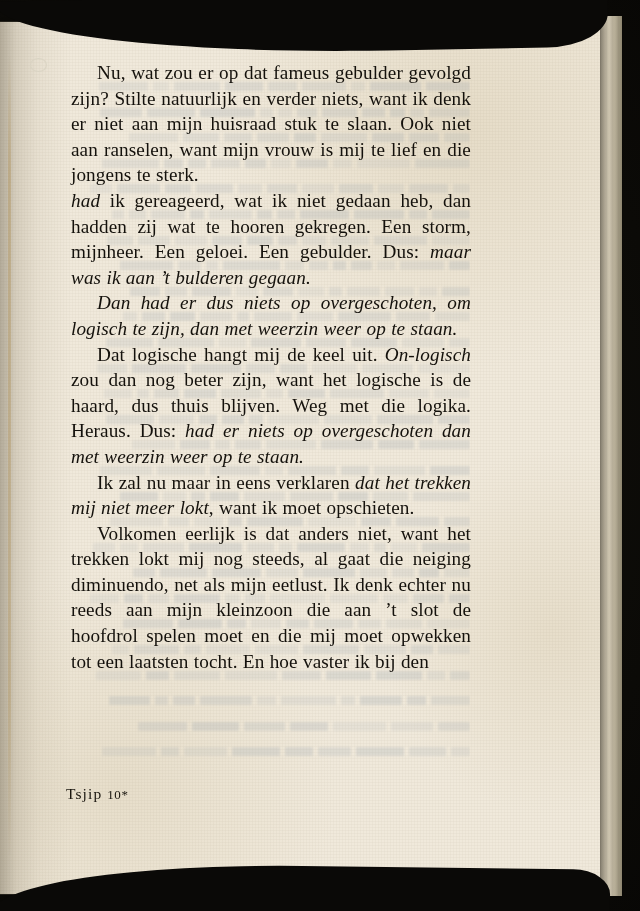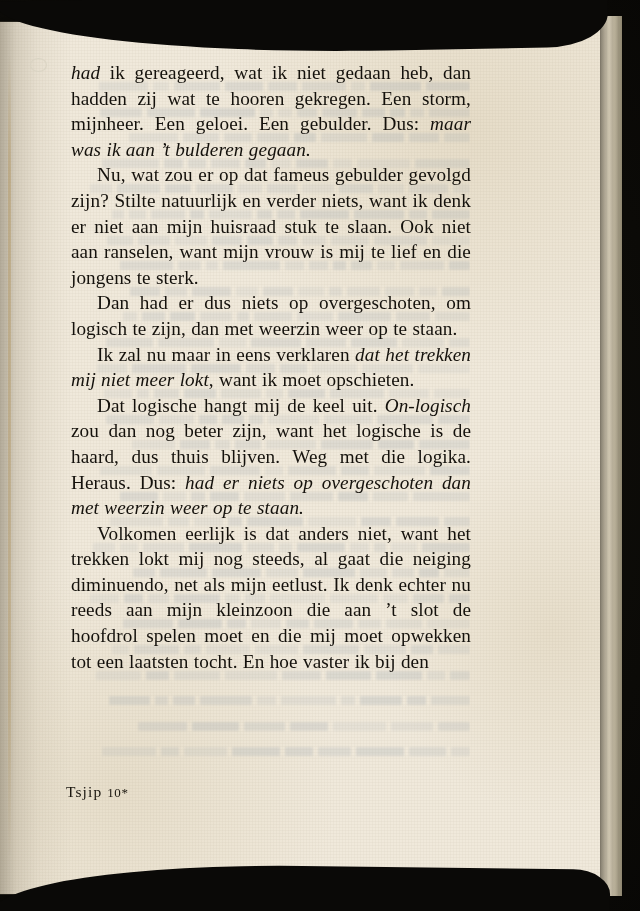--- a/index.html
+++ b/index.html
@@ -181,21 +181,21 @@
     font-size: 19.2px;
     line-height: 25.6px;
     color: #14110c;
     letter-spacing: 0.1px;
     word-spacing: 0.4px;
     text-indent: 26px;
     -webkit-font-smoothing: antialiased;
   }
   .para.first { text-indent: 0; }
   .para em { font-style: italic; }
-  .para.all-italic { }
+  .para.all-italic { font-style: italic; }
 
   
   .showthrough {
     position: absolute;
     left: 74px;
     top: 74px;
     width: 396px;
     height: 690px;
     pointer-events: none;
     opacity: .26;
@@ -226,21 +226,21 @@
     font-size: 19px;
     line-height: 22px;
     color: #14110c;
   }
 
   .signature-mark {
     position: absolute;
     left: 66px;
     top: 780px;
     font-size: 15.5px;
-    line-height: 23px;
+    line-height: 28px;
     color: #1a160f;
     letter-spacing: 1.1px;
   }
   .signature-mark .sheet-no {
     font-size: 13px;
     letter-spacing: .6px;
   }
 
   
   .text-column, .folio, .signature-mark {
@@ -291,25 +291,25 @@
       <span class="gline"><i style="width: 21px; opacity: 0.85;"></i><i style="width: 31px; opacity: 0.75;"></i><i style="width: 25px; opacity: 0.48;"></i><i style="width: 48px; opacity: 0.48;"></i><i style="width: 55px; opacity: 0.46;"></i><i style="width: 20px; opacity: 0.61;"></i><i style="width: 15px; opacity: 0.54;"></i><i style="width: 46px; opacity: 0.85;"></i><i style="width: 21px; opacity: 0.61;"></i><i style="width: 19px; opacity: 0.9;"></i><i style="width: 29px; opacity: 0.47;"></i></span>
       <span class="gline"><i style="width: 43px; opacity: 0.46;"></i><i style="width: 36px; opacity: 0.54;"></i><i style="width: 23px; opacity: 0.6;"></i><i style="width: 39px; opacity: 0.74;"></i><i style="width: 23px; opacity: 0.78;"></i><i style="width: 30px; opacity: 0.53;"></i><i style="width: 19px; opacity: 0.86;"></i><i style="width: 44px; opacity: 0.94;"></i><i style="width: 50px; opacity: 0.77;"></i></span>
       <span class="gline"><i style="width: 32px; opacity: 0.61;"></i><i style="width: 22px; opacity: 0.82;"></i><i style="width: 42px; opacity: 0.59;"></i><i style="width: 56px; opacity: 0.8;"></i><i style="width: 43px; opacity: 0.53;"></i><i style="width: 44px; opacity: 0.5;"></i><i style="width: 17px; opacity: 0.66;"></i><i style="width: 45px; opacity: 0.76;"></i><i style="width: 17px; opacity: 0.46;"></i></span>
       <span class="gline"><i style="width: 20px; opacity: 0.75;"></i><i style="width: 18px; opacity: 0.55;"></i><i style="width: 46px; opacity: 0.92;"></i><i style="width: 45px; opacity: 0.92;"></i><i style="width: 39px; opacity: 0.75;"></i><i style="width: 52px; opacity: 0.54;"></i><i style="width: 46px; opacity: 0.6;"></i><i style="width: 23px; opacity: 0.87;"></i><i style="width: 45px; opacity: 0.52;"></i></span>
       <span class="gline"><i style="width: 39px; opacity: 0.69;"></i><i style="width: 19px; opacity: 0.91;"></i><i style="width: 42px; opacity: 0.94;"></i><i style="width: 14px; opacity: 0.6;"></i><i style="width: 55px; opacity: 0.57;"></i><i style="width: 19px; opacity: 0.51;"></i><i style="width: 52px; opacity: 0.81;"></i><i style="width: 22px; opacity: 0.81;"></i><i style="width: 13px; opacity: 0.69;"></i><i style="width: 41px; opacity: 0.85;"></i></span>
       <span class="gline"><i style="width: 32px; opacity: 0.72;"></i><i style="width: 42px; opacity: 0.51;"></i><i style="width: 53px; opacity: 0.46;"></i><i style="width: 38px; opacity: 0.87;"></i><i style="width: 41px; opacity: 0.75;"></i><i style="width: 47px; opacity: 0.93;"></i><i style="width: 49px; opacity: 0.77;"></i></span>
       <span class="gline"><i style="width: 19px; opacity: 0.59;"></i><i style="width: 37px; opacity: 0.72;"></i><i style="width: 48px; opacity: 0.92;"></i><i style="width: 33px; opacity: 0.78;"></i><i style="width: 28px; opacity: 0.91;"></i><i style="width: 48px; opacity: 0.92;"></i><i style="width: 43px; opacity: 0.54;"></i><i style="width: 18px; opacity: 0.69;"></i><i style="width: 54px; opacity: 0.54;"></i></span>
     </div>
 
   <div class="text-column" id="body-text">
+      <p class="para"><span>Nu, wat zou er op dat fameus gebulder gevolgd zijn? Stilte natuurlijk en verder niets, want ik denk er niet aan mijn huisraad stuk te slaan. Ook niet aan ranselen, want mijn vrouw is mij te lief en die jongens te sterk.</span></p>
       <p class="para first"><em>had</em><span> ik gereageerd, wat ik niet gedaan heb, dan hadden zij wat te hooren gekregen. Een storm, mijnheer. Een geloei. Een gebulder. Dus: </span><em>maar was ik aan ’t bulderen gegaan.</em></p>
-      <p class="para"><span>Nu, wat zou er op dat fameus gebulder gevolgd zijn? Stilte natuurlijk en verder niets, want ik denk er niet aan mijn huisraad stuk te slaan. Ook niet aan ranselen, want mijn vrouw is mij te lief en die jongens te sterk.</span></p>
       <p class="para all-italic"><span>Dan had er dus niets op overgeschoten, om logisch te zijn, dan met weerzin weer op te staan.</span></p>
+      <p class="para"><span>Dat logische hangt mij de keel uit. </span><em>On-logisch</em><span> zou dan nog beter zijn, want het logische is de haard, dus thuis blijven. Weg met die logika. Heraus. Dus: </span><em>had er niets op overgeschoten dan met weerzin weer op te staan.</em></p>
       <p class="para"><span>Ik zal nu maar in eens verklaren </span><em>dat het trekken mij niet meer lokt</em><span>, want ik moet opschieten.</span></p>
-      <p class="para"><span>Dat logische hangt mij de keel uit. </span><em>On-logisch</em><span> zou dan nog beter zijn, want het logische is de haard, dus thuis blijven. Weg met die logika. Heraus. Dus: </span><em>had er niets op overgeschoten dan met weerzin weer op te staan.</em></p>
       <p class="para"><span>Volkomen eerlijk is dat anders niet, want het trekken lokt mij nog steeds, al gaat die neiging diminuendo, net als mijn eetlust. Ik denk echter nu reeds aan mijn kleinzoon die aan ’t slot de hoofdrol spelen moet en die mij moet opwekken tot een laatsten tocht. En hoe vaster ik bij den</span></p>
     </div>
 
 
   <div class="signature-mark">
     <span>Tsjip</span>
     <span class="sheet-no">10*</span>
   </div>
 
 </div>

